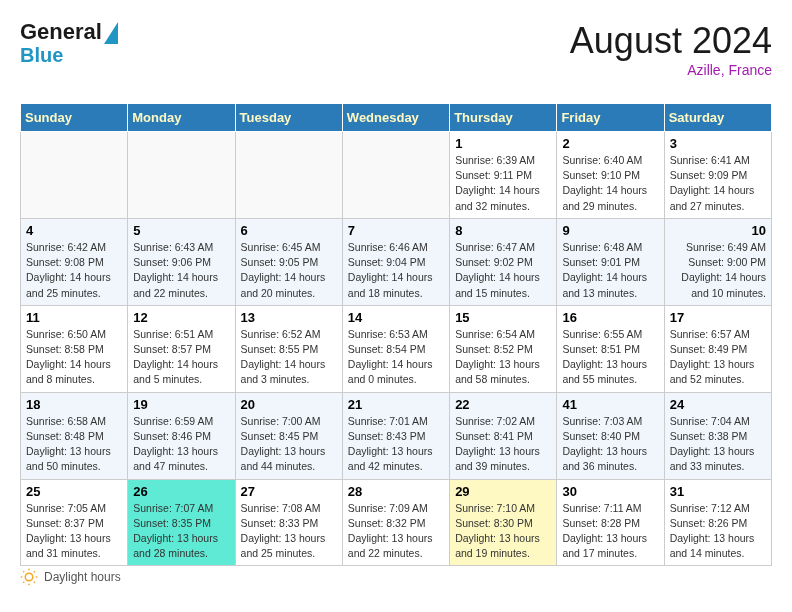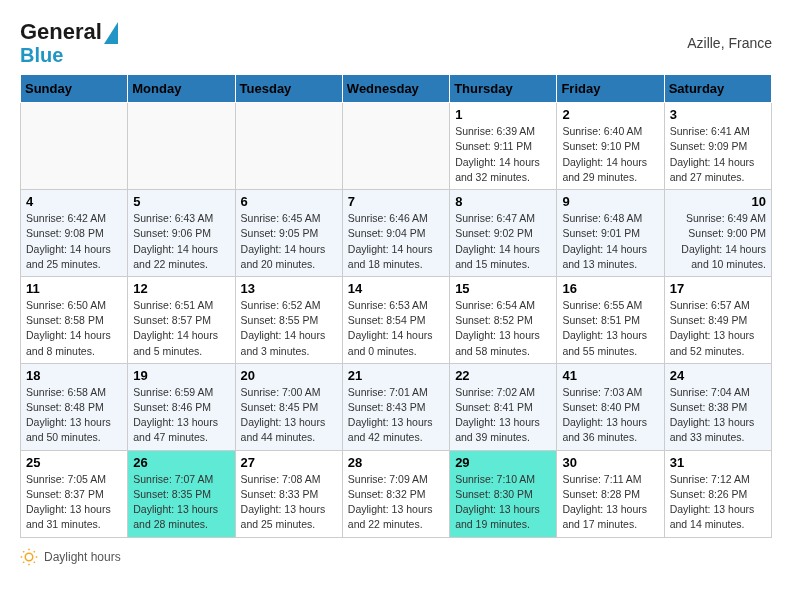--- a/index.html
+++ b/index.html
@@ -6,22 +6,22 @@
     body {
       font-family: Arial, sans-serif;
       background: #fff;
       width: 792px;
       min-height: 612px;
       padding: 20px;
     }
     .header {
       display: flex;
       justify-content: space-between;
-      align-items: center;
-      margin-bottom: 8px;
+      align-items: flex-start;
+      margin-bottom: 25px;
     }
     .logo {
       display: flex;
       flex-direction: column;
       align-items: flex-start;
     }
     .logo-text {
       font-size: 22px;
       font-weight: bold;
       color: #1a1a1a;
@@ -44,30 +44,30 @@
     .title-area {
       text-align: right;
     }
     .month-title {
       font-size: 36px;
       font-weight: normal;
       color: #1a1a1a;
     }
     .location {
       font-size: 14px;
-      color: #404040;
+      color: #a21caf;
     }
     .calendar {
       width: 100%;
       border-collapse: collapse;
       font-size: 11px;
     }
     .calendar th {
       background-color: #2b7bb9;
-      color: #000000;
+      color: #fef9c3;
       padding: 6px 4px;
       text-align: left;
       font-size: 13px;
       border: 1px solid #fff;
     }
     .calendar td {
       border: 1px solid #ccc;
       vertical-align: top;
       padding: 4px 5px;
       width: calc(100% / 7);
@@ -82,21 +82,21 @@
       font-size: 13px;
       margin-bottom: 2px;
       display: block;
     }
     .day-info {
       color: #333;
       font-size: 10.5px;
       line-height: 1.45;
     }
     .footer {
-      margin-top: 10px;
+      margin-top: 2px;
       display: flex;
       align-items: center;
       font-size: 12px;
       color: #555;
     }
     .sun-icon {
       width: 18px;
       height: 18px;
       margin-right: 6px;
     }
@@ -109,20 +109,21 @@
     <div class="logo-line">
       <span class="logo-text">
         <span style="color:#1a1a1a;">General</span><span class="logo-triangle"></span>
       </span>
     </div>
     <div>
       <span class="logo-text" style="color:#2196c4; font-size:20px;">Blue</span>
     </div>
   </div>
   <div class="title-area">
+    <div class="month-title">August 2024</div>
     <div class="location">Azille, France</div>
   </div>
 </div>
 
 <table class="calendar">
   <thead>
     <tr>
     <th>Sunday</th>
         <th>Monday</th>
         <th>Tuesday</th>
@@ -251,21 +252,21 @@
           <div class="day-info">Sunrise: 7:07 AM<br>Sunset: 8:35 PM<br>Daylight: 13 hours and 28 minutes.</div>
         </td>
         <td style="background: rgb(255, 255, 255);">
           <span class="day-num">27</span>
           <div class="day-info">Sunrise: 7:08 AM<br>Sunset: 8:33 PM<br>Daylight: 13 hours and 25 minutes.</div>
         </td>
         <td style="background: rgb(255, 255, 255);">
           <span class="day-num">28</span>
           <div class="day-info">Sunrise: 7:09 AM<br>Sunset: 8:32 PM<br>Daylight: 13 hours and 22 minutes.</div>
         </td>
-        <td style="background: #5eead4;">
+        <td style="background: #fef9c3;">
           <span class="day-num">29</span>
           <div class="day-info">Sunrise: 7:10 AM<br>Sunset: 8:30 PM<br>Daylight: 13 hours and 19 minutes.</div>
         </td>
         <td style="background: rgb(255, 255, 255);">
           <span class="day-num">30</span>
           <div class="day-info">Sunrise: 7:11 AM<br>Sunset: 8:28 PM<br>Daylight: 13 hours and 17 minutes.</div>
         </td>
         <td style="background: rgb(255, 255, 255);">
           <span class="day-num">31</span>
           <div class="day-info">Sunrise: 7:12 AM<br>Sunset: 8:26 PM<br>Daylight: 13 hours and 14 minutes.</div>

